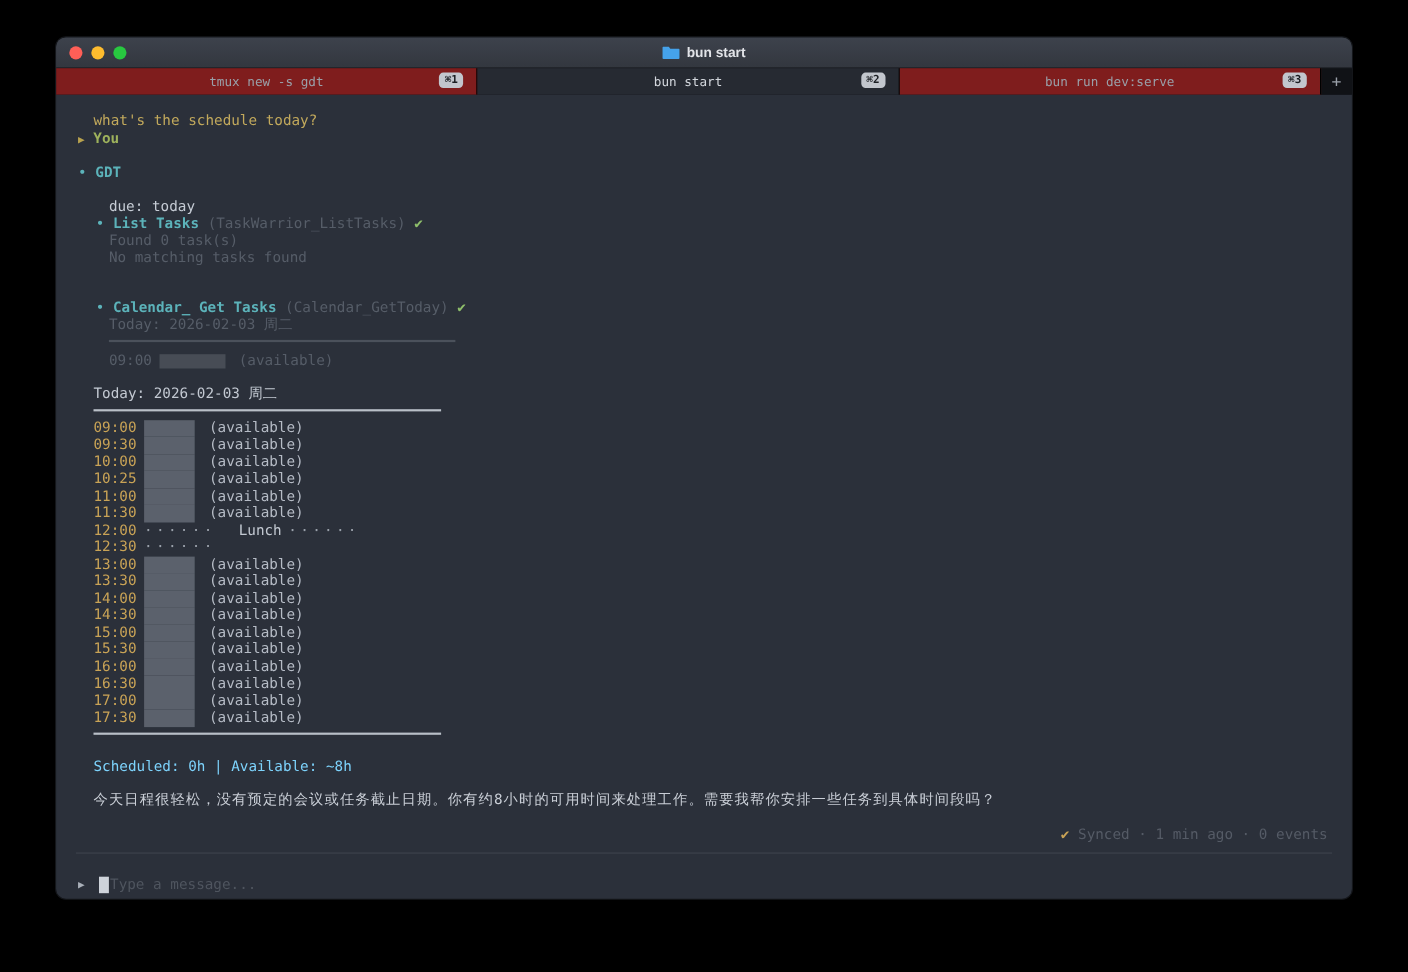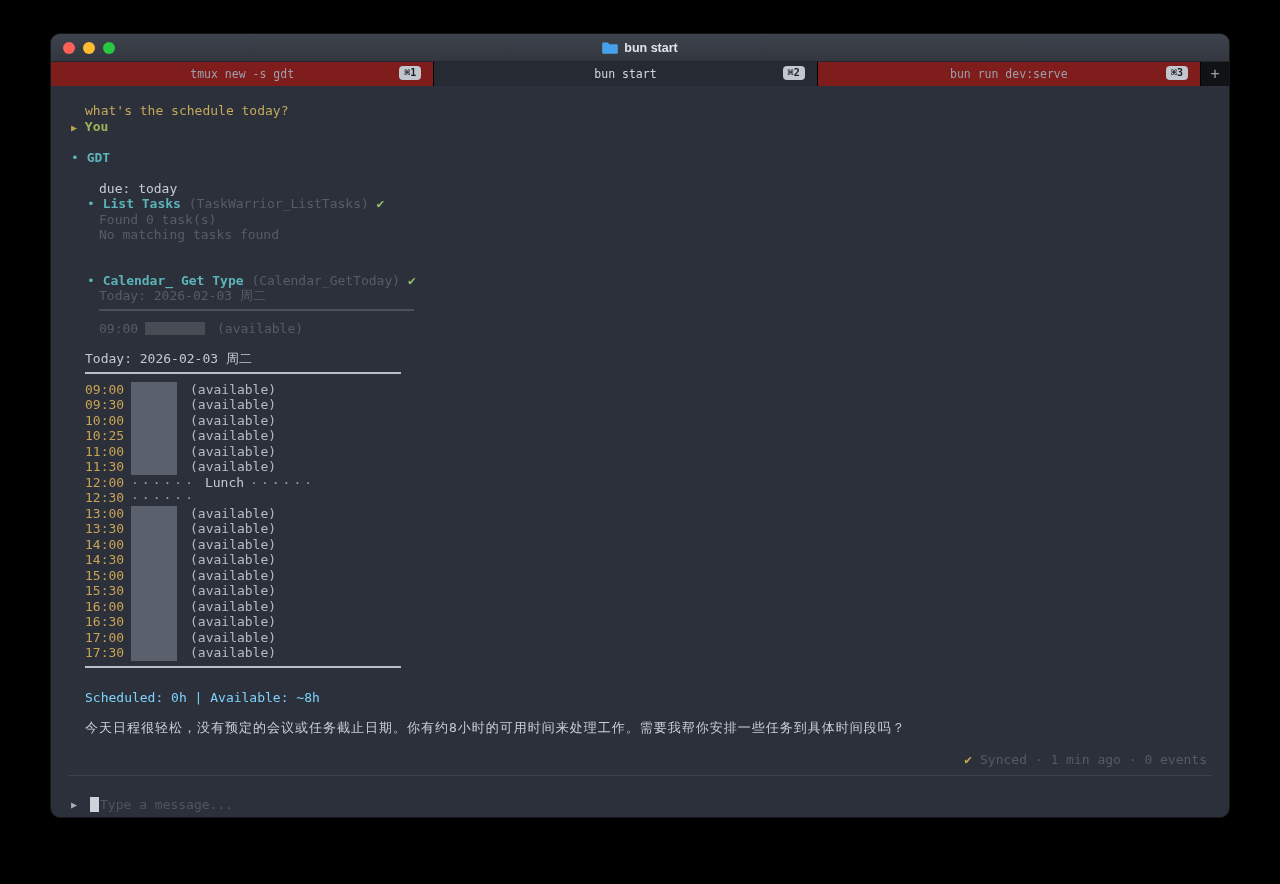--- a/index.html
+++ b/index.html
@@ -62,21 +62,21 @@
   .p-block { width:60px; height:13px; background:#474c55; display:inline-block; }
   .preview-row .p-status { margin-left:12px; color:#565d68; }
 
   .cal-header { margin-top:15px; color:#c3c9d2; }
   .cal-rows { margin-top:8px; }
   .cal-row { display:flex; align-items:stretch; height:15.5px; margin-left:14px; line-height:15.5px; }
   .cal-time { width:46px; color:#c9a356; }
   .cal-block { width:46px; background:#5b616c; }
   .cal-label { margin-left:13px; color:#b6bcc6; }
   .cal-dots { color:#9aa1ab; letter-spacing:3px; }
-  .cal-lunch { color:#c3c9d2; margin:0 6px 0 9px; }
+  .cal-lunch { color:#c3c9d2; margin:0 6px 0 21px; }
   .rule-bottom { margin-top:5px; }
   .summary { margin-top:22px; color:#7dd3fc; }
 
   .assistant-msg { margin-top:15px; color:#c9ced6; padding-left:14px; letter-spacing:1px; }
 
   .status-line { margin-top:16px; text-align:right; padding-right:2px; color:#555b66; }
   .divider { height:1px; background:#3e434c; margin:8px -2px 0 -2px; }
 
   .input-line { margin-top:21px; display:flex; align-items:center; height:15.5px; }
   .input-marker { color:#a9afb8; font-size:10px; }
@@ -129,21 +129,21 @@
       <div class="line gdt-line"><span class="cyan">•</span> <span class="cyan bold">GDT</span></div>
 
       <div class="tool1">
         <div class="line ind3 txt">due: today</div>
         <div class="line ind2"><span class="cyan">•</span> <span class="cyan bold">List Tasks</span> <span class="dim">(TaskWarrior_ListTasks)</span> <span class="check-green">✔</span></div>
         <div class="line ind3 dim">Found 0 task(s)</div>
         <div class="line ind3 dim">No matching tasks found</div>
       </div>
 
       <div class="tool2">
-        <div class="line ind2"><span class="cyan">•</span> <span class="cyan bold">Calendar_ Get Type</span> <span class="dim">(Calendar_GetToday)</span> <span class="check-green">✔</span></div>
+        <div class="line ind2"><span class="cyan">•</span> <span class="cyan bold">Calendar_ Get Tasks</span> <span class="dim">(Calendar_GetToday)</span> <span class="check-green">✔</span></div>
         <div class="line ind3 dim">Today: 2026-02-03 周二</div>
         <div class="rule-dim"></div>
         <div class="preview-row">
           <span class="p-time">09:00</span>
           <span class="p-block"></span>
           <span class="p-status">(available)</span>
         </div>
       </div>
 
       <div class="line ind1 cal-header">Today: 2026-02-03 周二</div>

